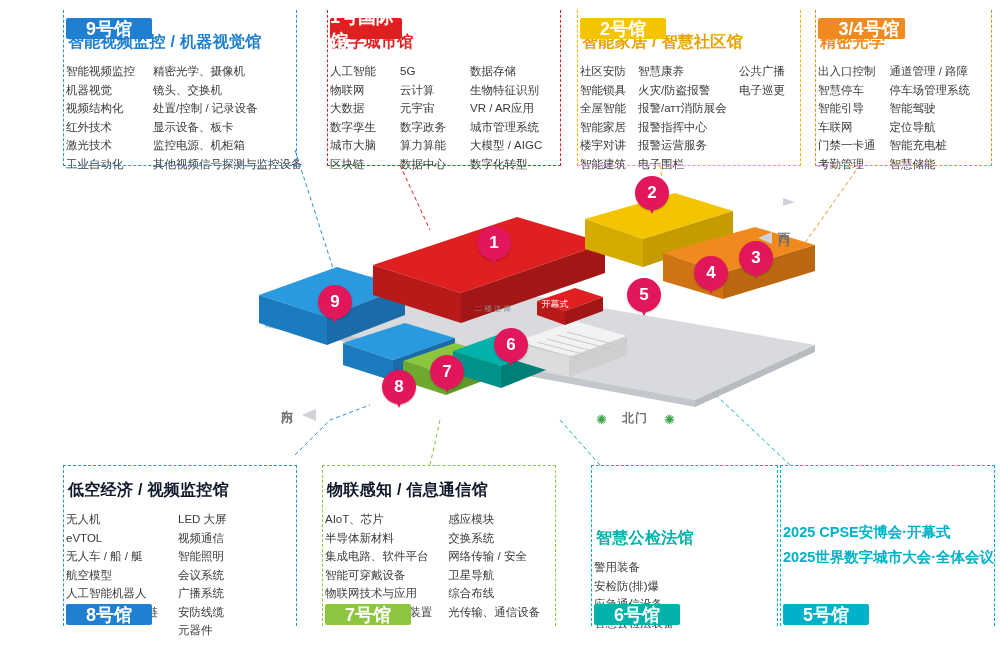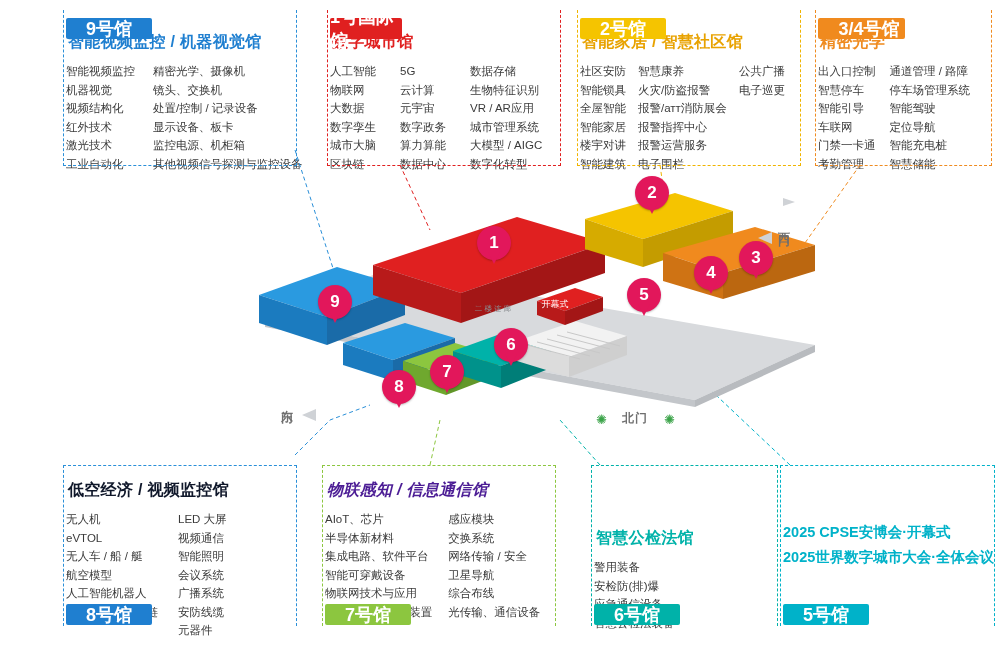--- a/index.html
+++ b/index.html
@@ -169,21 +169,21 @@
       <span>广播系统</span>
       <span>安防线缆</span>
       <span>元器件</span>
     </div>
   </div>
 </div>
 <div class="hall-tag" style="left:66px;top:604px;background:#1f7fd0;">8号馆</div>
 <div class="dashed" style="left:63px;top:465px;width:232px;height:160px;border-color:#2a8fd8;border-bottom:none;"></div>
 
 <div class="panel" style="left:325px;top:480px;width:230px;">
-  <div class="panel-title" style="color:#4c1d95;font-style:italic;">物联感知 / 信息通信馆</div>
+  <div class="panel-title" style="color:#0f172a;">物联感知 / 信息通信馆</div>
   <div class="cols" style="gap:16px;">
     <div class="col">
       <span>AIoT、芯片</span>
       <span>半导体新材料</span>
       <span>集成电路、软件平台</span>
       <span>智能可穿戴设备</span>
       <span>物联网技术与应用</span>
       <span>传感装置、RFID装置</span>
     </div>
     <div class="col">

